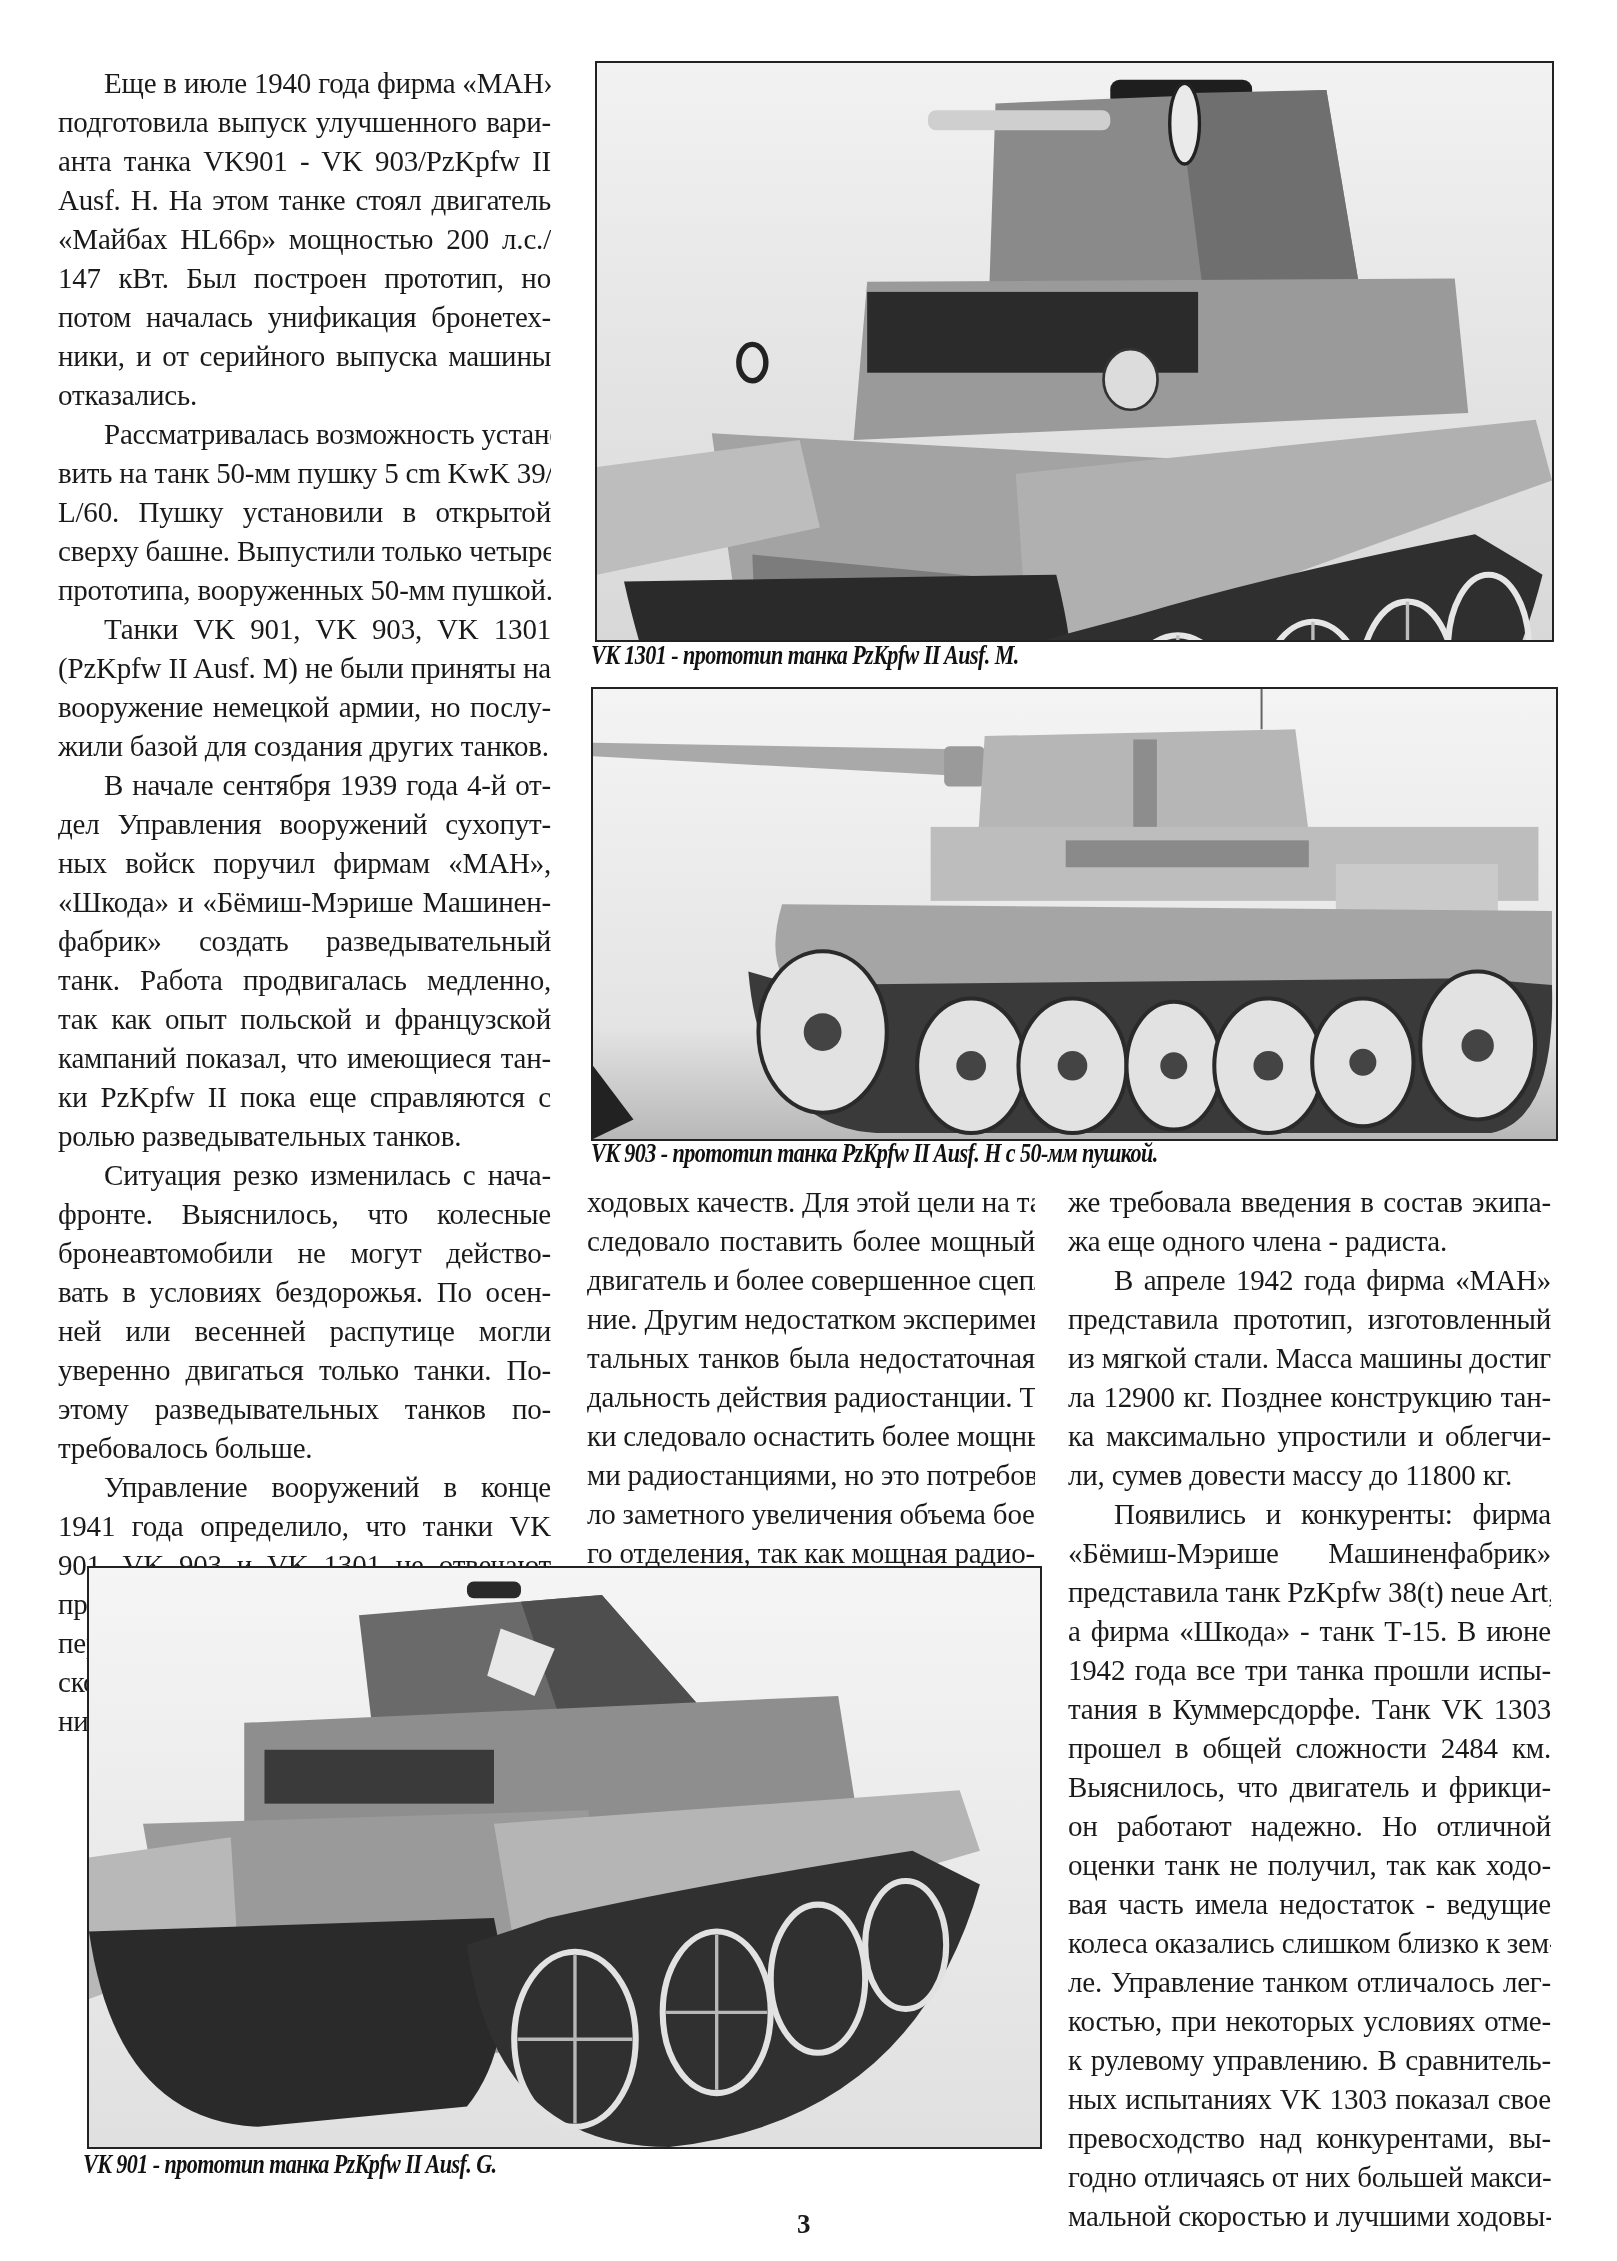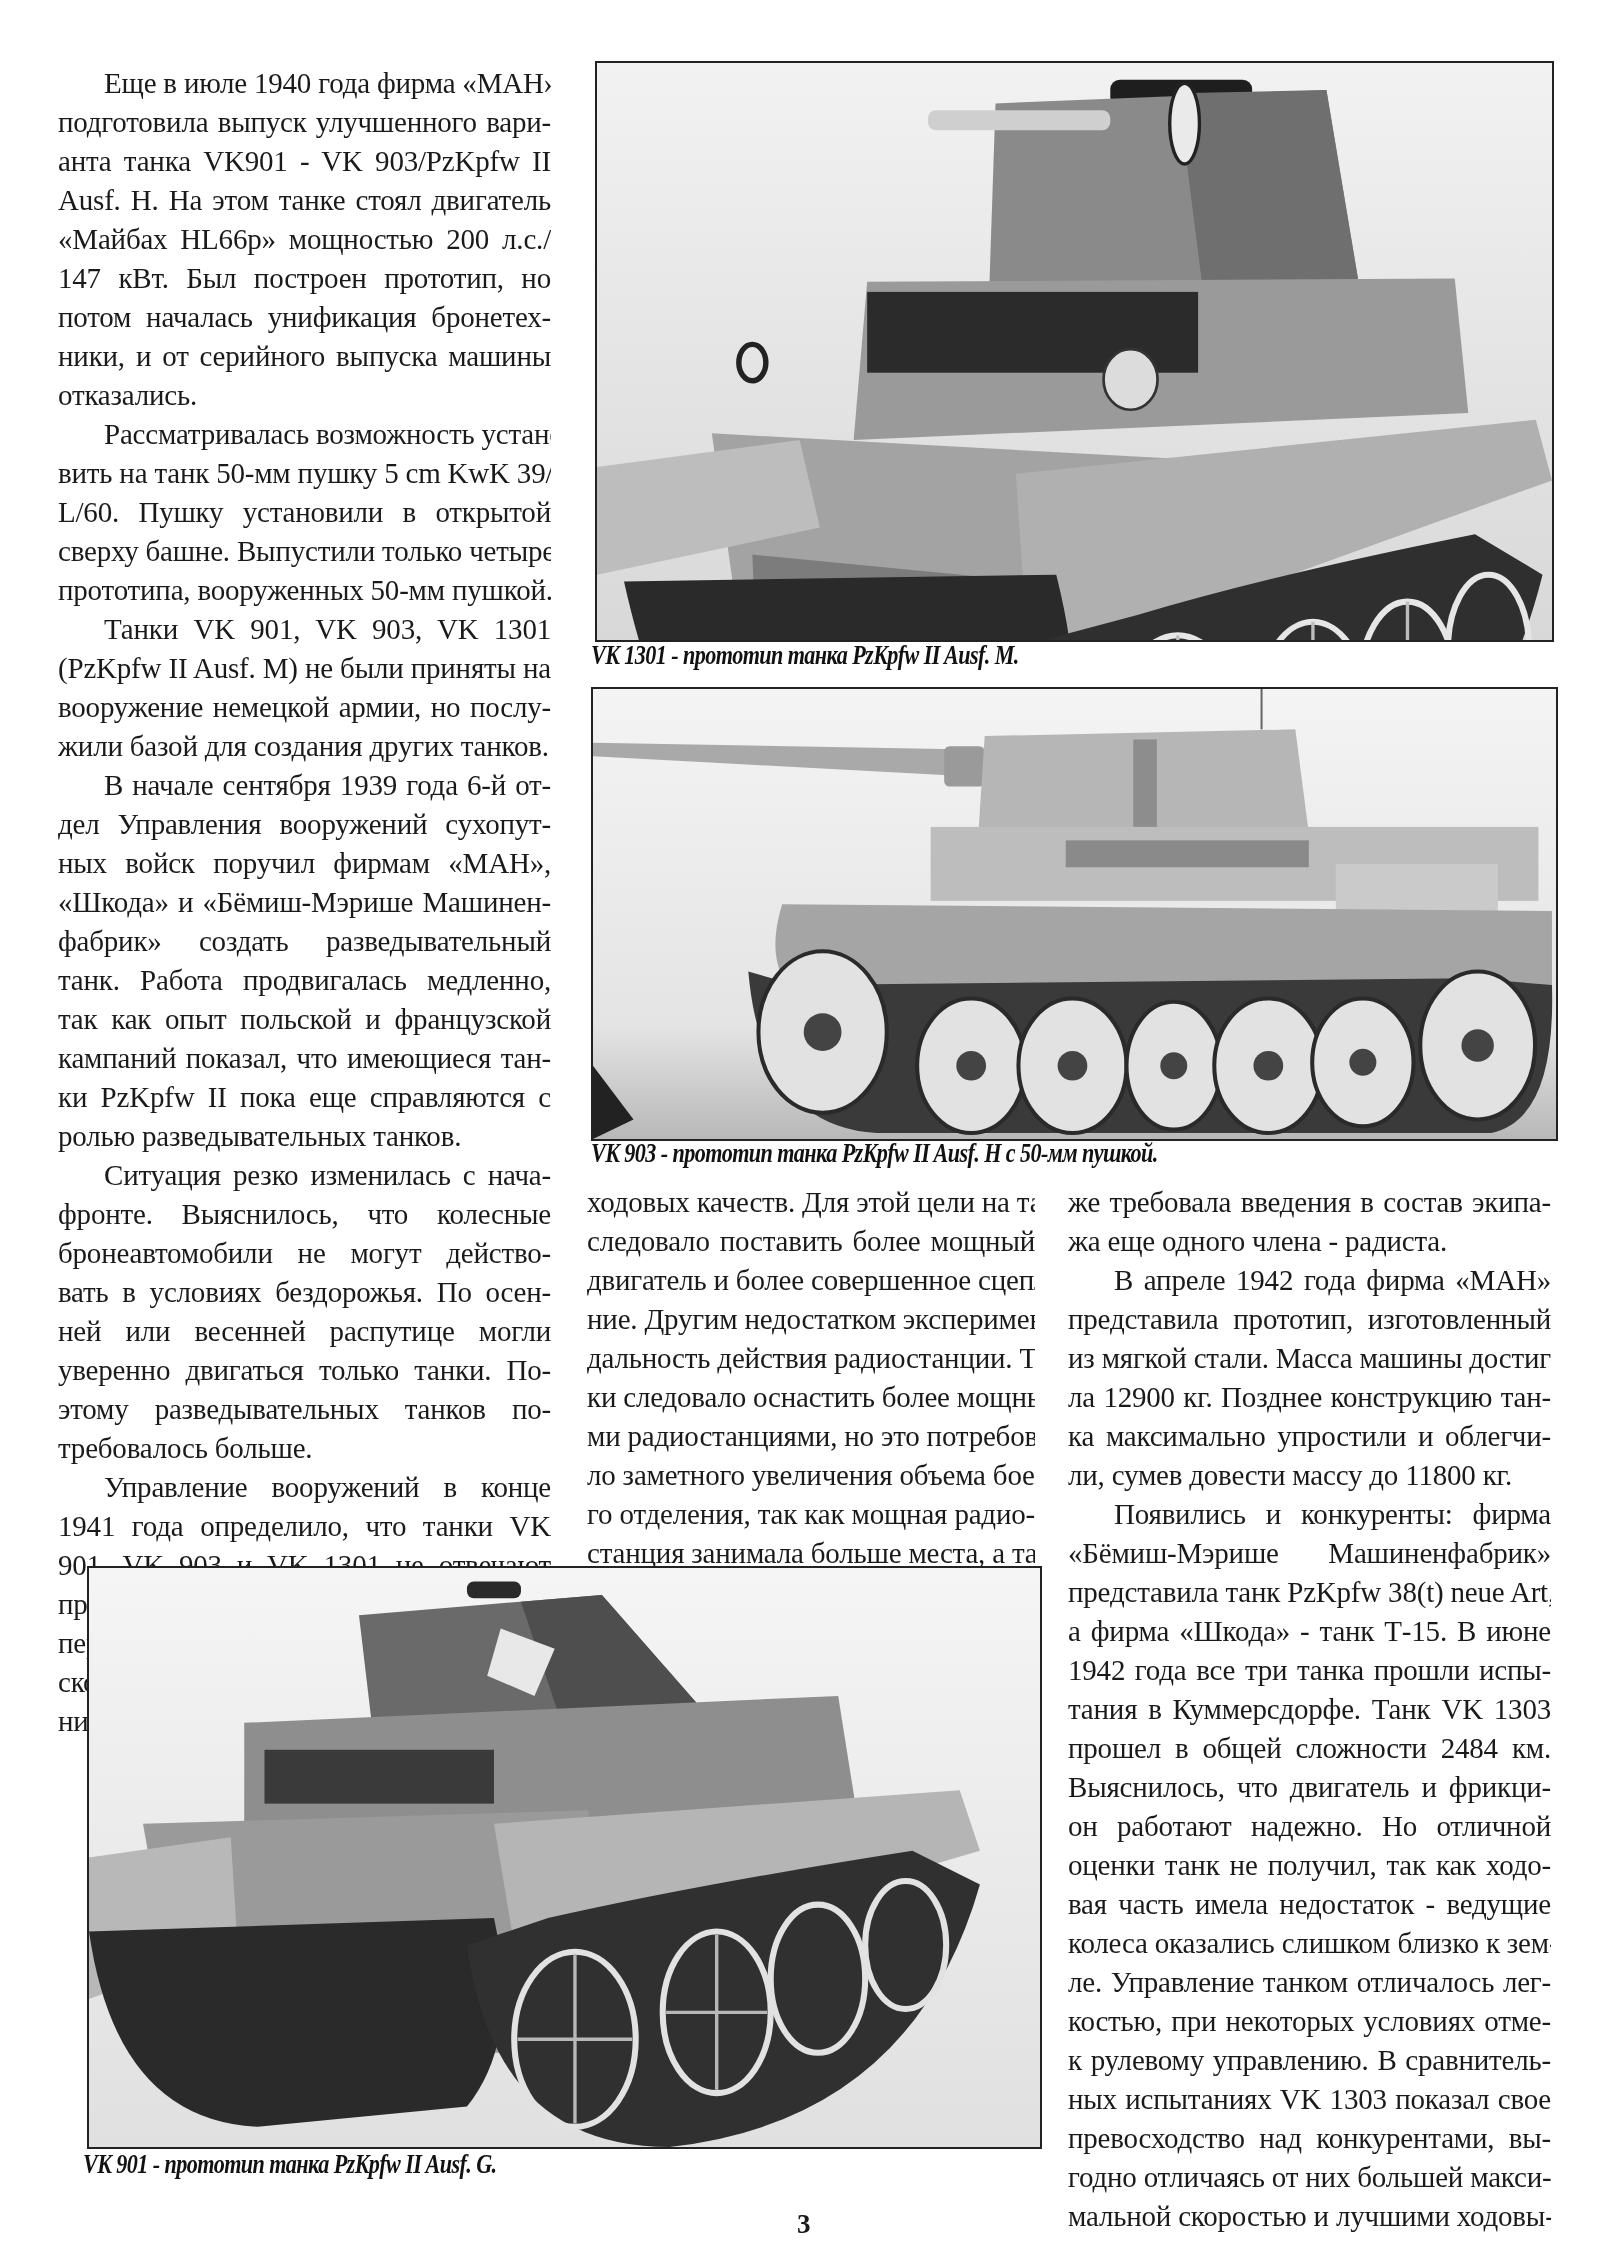--- a/index.html
+++ b/index.html
@@ -40,21 +40,21 @@
     <span class="ln last">отказались.</span>
     <span class="ln ind">Рассматривалась возможность устано-</span>
     <span class="ln">вить на танк 50-мм пушку 5 cm KwK 39/1</span>
     <span class="ln">L/60. Пушку установили в открытой</span>
     <span class="ln">сверху башне. Выпустили только четыре</span>
     <span class="ln last">прототипа, вооруженных 50-мм пушкой.</span>
     <span class="ln ind">Танки VK 901, VK 903, VK 1301</span>
     <span class="ln">(PzKpfw II Ausf. M) не были приняты на</span>
     <span class="ln">вооружение немецкой армии, но послу-</span>
     <span class="ln last">жили базой для создания других танков.</span>
-    <span class="ln ind">В начале сентября 1939 года 6-й от-</span>
+    <span class="ln ind">В начале сентября 1939 года 4-й от-</span>
     <span class="ln">дел Управления вооружений сухопут-</span>
     <span class="ln">ных войск поручил фирмам «МАН»,</span>
     <span class="ln">«Шкода» и «Бёмиш-Мэрише Машинен-</span>
     <span class="ln">фабрик» создать разведывательный</span>
     <span class="ln">танк. Работа продвигалась медленно,</span>
     <span class="ln">так как опыт польской и французской</span>
     <span class="ln">кампаний показал, что имеющиеся тан-</span>
     <span class="ln">ки PzKpfw II пока еще справляются с</span>
     <span class="ln last">ролью разведывательных танков.</span>
     <span class="ln ind">Ситуация резко изменилась с нача-</span>
@@ -166,20 +166,21 @@
     <polygon points="0,560 60,640 0,669" fill="#222"></polygon>
   </svg>
 </div>
 <div id="caption-2" class="caption">VK 903 - прототип танка PzKpfw II Ausf. H с 50-мм пушкой.</div>
 
 <div id="col-mid" class="col">
     <span class="ln">ходовых качеств. Для этой цели на танк</span>
     <span class="ln">следовало поставить более мощный</span>
     <span class="ln">двигатель и более совершенное сцепле-</span>
     <span class="ln">ние. Другим недостатком эксперимен-</span>
+    <span class="ln">тальных танков была недостаточная</span>
     <span class="ln">дальность действия радиостанции. Тан-</span>
     <span class="ln">ки следовало оснастить более мощны-</span>
     <span class="ln">ми радиостанциями, но это потребова-</span>
     <span class="ln">ло заметного увеличения объема боево-</span>
     <span class="ln">го отделения, так как мощная радио-</span>
     <span class="ln">станция занимала больше места, а так-</span>
   </div>
 
 <div id="col-right" class="col">
     <span class="ln">же требовала введения в состав экипа-</span>

